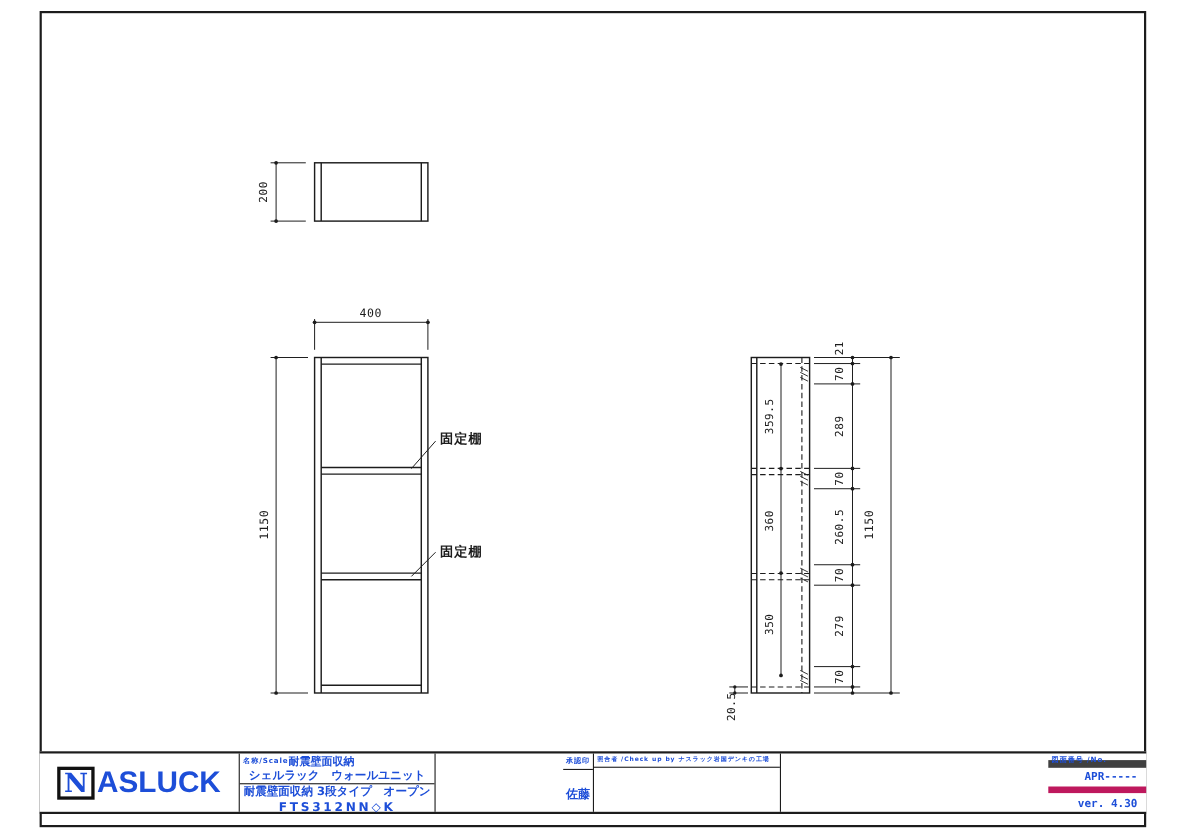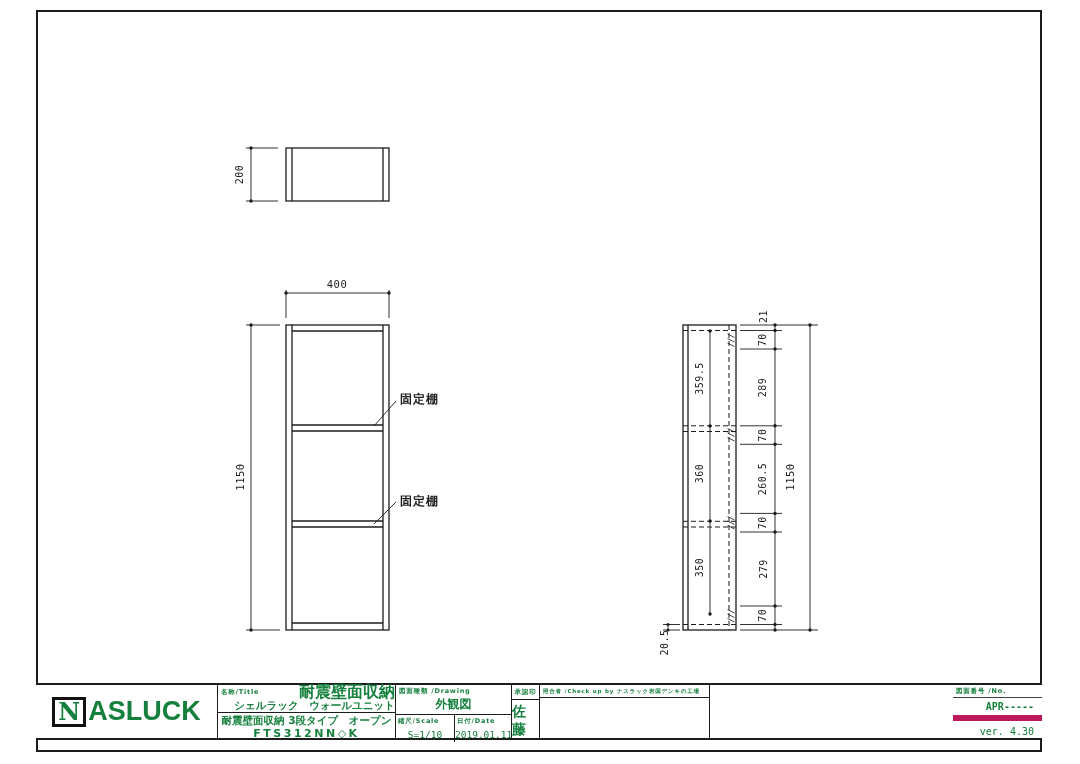--- a/index.html
+++ b/index.html
@@ -1,18 +1,18 @@
 <!DOCTYPE html>
 <html><head>
 <meta charset="utf-8">
 <style>
   html,body{margin:0;padding:0;background:#e8e8e8;}
   .page{
     position:relative;width:1080px;height:764px;background:#ffffff;
-    font-family:"DejaVu Sans",sans-serif;color:#15803d;overflow:hidden;
+    font-family:"DejaVu Sans",sans-serif;color:#1d4ed8;overflow:hidden;
   }
   .frame{
     position:absolute;left:36px;top:10px;width:1006px;height:742px;
     border:2px solid #1c1c1c;box-sizing:border-box;
   }
   svg text{fill:#1c1c1c;}
   .dim{font-family:"DejaVu Sans Mono",monospace;font-size:10px;letter-spacing:.5px;}
   .dim-lg{font-family:"DejaVu Sans Mono",monospace;font-size:10.5px;letter-spacing:.5px;}
   .jp-label{font-family:"DejaVu Sans",sans-serif;font-size:12px;font-weight:bold;letter-spacing:1px;}
 
@@ -36,50 +36,50 @@
   .c-appr{left:476px;width:28px;}
   .c-check{left:504px;width:170px;}
   .c-hist{left:674px;width:243px;}
   .c-no{left:917px;width:89px;border-right:none;}
 
   .tiny{font-size:6.5px;letter-spacing:.8px;font-weight:bold;white-space:nowrap;}
   .row{position:absolute;left:0;width:100%;box-sizing:border-box;}
 
   .t-row1{top:0;height:14px;display:flex;align-items:center;}
   .t-row1 .tiny{padding-left:3px;}
-  .t-val1{flex:1;text-align:right;font-size:16px;font-weight:bold;}
-  .t-row2{top:14px;height:14px;border-bottom:1px solid #1c1c1c;text-align:right;font-size:10.5px;font-weight:bold;line-height:13px;}
+  .t-val1{flex:1;text-align:left;font-size:10px;font-weight:bold;}
+  .t-row2{top:14px;height:14px;border-bottom:1px solid #1c1c1c;text-align:center;font-size:10.5px;font-weight:bold;line-height:13px;}
   .t-row3{top:28px;height:14px;text-align:center;font-size:10.5px;font-weight:bold;line-height:14px;}
   .t-row4{top:42px;height:15px;text-align:center;font-size:11px;font-weight:bold;letter-spacing:2.5px;line-height:13px;}
 
   .d-label{top:0;height:13px;padding:2px 0 0 3px;}
   .d-value{top:11px;height:18px;text-align:center;font-size:12px;font-weight:bold;line-height:16px;}
   .d-bottom{top:29px;height:28px;border-top:1px solid #1c1c1c;}
   .d-sub{position:absolute;top:0;height:100%;box-sizing:border-box;}
   .d-sub-l{left:0;width:59px;border-right:1px solid #1c1c1c;}
   .d-sub-r{left:59px;right:0;}
   .d-sub .tiny{display:block;padding:2px 0 0 2px;}
   .d-sub-val{display:block;text-align:center;font-size:9.5px;font-family:"DejaVu Sans Mono",monospace;margin-top:3px;}
 
   .a-label{top:0;height:15px;border-bottom:1px solid #1c1c1c;text-align:center;line-height:15px;}
-  .a-value{top:15px;height:42px;display:flex;align-items:center;justify-content:center;font-size:14px;font-weight:bold;}
+  .a-value{top:15px;height:42px;display:flex;align-items:center;justify-content:center;font-size:11px;font-weight:bold;}
 
   .k-label{top:0;height:13px;line-height:13px;border-bottom:1px solid #1c1c1c;padding-left:3px;overflow:hidden;font-size:5.5px;}
   .k-cols{top:13px;height:44px;display:flex;}
   .k-col{flex:1;border-right:1px solid #1c1c1c;display:flex;flex-direction:column;box-sizing:border-box;}
   .k-col:last-child{border-right:none;}
   .k-role{height:12px;border-bottom:1px solid #1c1c1c;text-align:center;font-size:7px;font-weight:bold;line-height:12px;box-sizing:border-box;}
   .k-name{flex:1;display:flex;align-items:center;justify-content:center;font-size:10.5px;font-weight:bold;}
 
   .h-label{top:0;height:13px;line-height:13px;padding-left:4px;}
   .h-line{position:absolute;left:5px;right:7px;height:0;border-top:1px solid #1c1c1c;}
 
-  .n-label{top:0;height:13px;line-height:13px;border-bottom:1px solid #404040;padding-left:3px;}
+  .n-label{top:0;height:13px;line-height:13px;border-bottom:7px solid #404040;padding-left:3px;}
   .n-apr{top:13px;height:23px;border-bottom:6px solid #be185d;display:flex;align-items:center;justify-content:flex-end;padding-right:8px;font-family:"DejaVu Sans Mono",monospace;font-size:10px;font-weight:bold;}
-  .n-ver{top:36px;height:21px;display:flex;align-items:center;justify-content:flex-end;padding-right:8px;font-family:"DejaVu Sans Mono",monospace;font-size:10px;font-weight:normal;}
+  .n-ver{top:36px;height:21px;display:flex;align-items:center;justify-content:flex-end;padding-right:8px;font-family:"DejaVu Sans Mono",monospace;font-size:10px;font-weight:bold;}
 </style>
 </head>
 <body>
 
 <div class="page">
   <div class="frame"></div>
 
   <svg width="1080" height="764" viewBox="0 0 1080 764" style="position:absolute;left:0;top:0;">
     <g stroke="#1c1c1c" stroke-width="1.3" fill="none">
 
@@ -220,42 +220,28 @@
 
     <div class="cell c-logo">
       <div class="logo">
         <span class="logo-n">N</span>
         <span class="logo-rest">ASLUCK</span>
       </div>
     </div>
 
     <div class="cell c-title">
       <div class="row t-row1">
-        <span class="tiny">名称/Title</span>
+        <span class="tiny">名称/Scale</span>
         <span class="t-val1">耐震壁面収納</span>
       </div>
       <div class="row t-row2">シェルラック　ウォールユニット</div>
       <div class="row t-row3">耐震壁面収納 3段タイプ　オープン</div>
       <div class="row t-row4">FTS312NN◇K</div>
     </div>
 
-    <div class="cell c-draw">
-      <div class="row d-label tiny">図面種類 /Drawing</div>
-      <div class="row d-value">外観図</div>
-      <div class="row d-bottom">
-        <div class="d-sub d-sub-l">
-          <span class="tiny">縮尺/Scale</span>
-          <span class="d-sub-val">S=1/10</span>
-        </div>
-        <div class="d-sub d-sub-r">
-          <span class="tiny">日付/Date</span>
-          <span class="d-sub-val">2019.01.11</span>
-        </div>
-      </div>
-    </div>
 
     <div class="cell c-appr">
       <div class="row a-label tiny">承認印</div>
       <div class="row a-value">佐藤</div>
     </div>
 
     <div class="cell c-check">
       <div class="row k-label tiny">照合者 /Check up by ナスラック岩国デンキの工場</div>
     </div>
 

